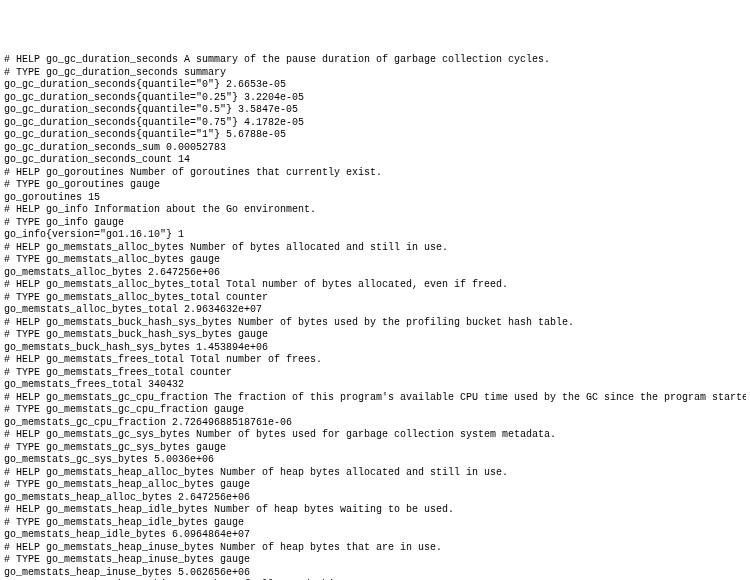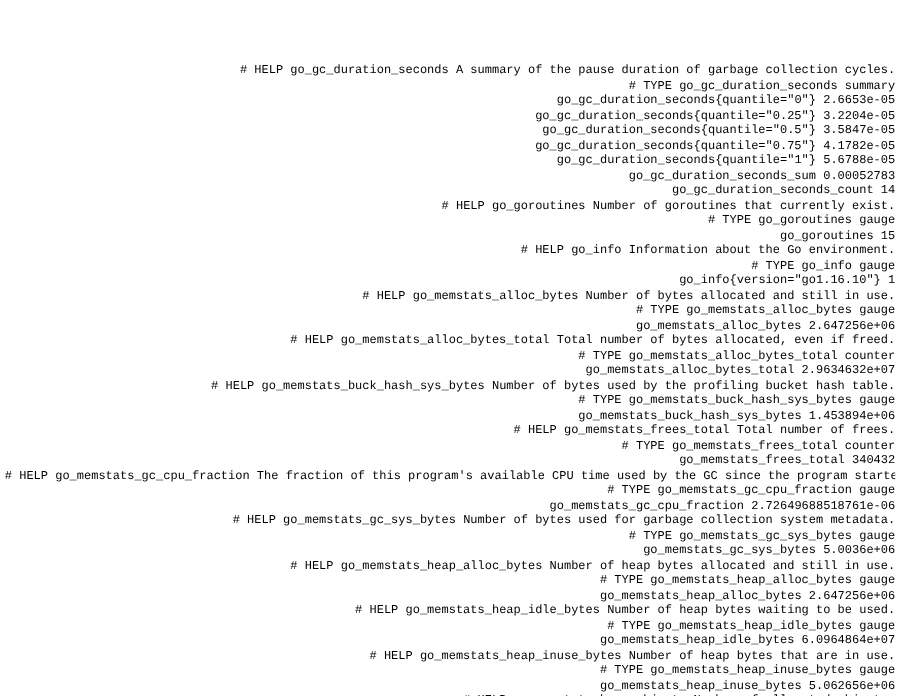--- a/index.html
+++ b/index.html
@@ -4,21 +4,21 @@
   <style>
     body {
       font-family: "Courier New", Courier, monospace;
       font-size: 10px;
       line-height: 1.25;
       white-space: pre;
       margin: 4px;
       background: #fff;
       color: #000;
     }
-    [data-bind] { display: inline; text-align: right; }
+    [data-bind] { display: inline; }
     .line { display: block; }
   </style>
 </head>
 <body>
 
 
 
 <div id="metrics-output"><span class="line" data-bind="lines.0"># HELP go_gc_duration_seconds A summary of the pause duration of garbage collection cycles.</span><span class="line" data-bind="lines.1"># TYPE go_gc_duration_seconds summary</span><span class="line" data-bind="lines.2">go_gc_duration_seconds{quantile="0"} 2.6653e-05</span><span class="line" data-bind="lines.3">go_gc_duration_seconds{quantile="0.25"} 3.2204e-05</span><span class="line" data-bind="lines.4">go_gc_duration_seconds{quantile="0.5"} 3.5847e-05</span><span class="line" data-bind="lines.5">go_gc_duration_seconds{quantile="0.75"} 4.1782e-05</span><span class="line" data-bind="lines.6">go_gc_duration_seconds{quantile="1"} 5.6788e-05</span><span class="line" data-bind="lines.7">go_gc_duration_seconds_sum 0.00052783</span><span class="line" data-bind="lines.8">go_gc_duration_seconds_count 14</span><span class="line" data-bind="lines.9"># HELP go_goroutines Number of goroutines that currently exist.</span><span class="line" data-bind="lines.10"># TYPE go_goroutines gauge</span><span class="line" data-bind="lines.11">go_goroutines 15</span><span class="line" data-bind="lines.12"># HELP go_info Information about the Go environment.</span><span class="line" data-bind="lines.13"># TYPE go_info gauge</span><span class="line" data-bind="lines.14">go_info{version="go1.16.10"} 1</span><span class="line" data-bind="lines.15"># HELP go_memstats_alloc_bytes Number of bytes allocated and still in use.</span><span class="line" data-bind="lines.16"># TYPE go_memstats_alloc_bytes gauge</span><span class="line" data-bind="lines.17">go_memstats_alloc_bytes 2.647256e+06</span><span class="line" data-bind="lines.18"># HELP go_memstats_alloc_bytes_total Total number of bytes allocated, even if freed.</span><span class="line" data-bind="lines.19"># TYPE go_memstats_alloc_bytes_total counter</span><span class="line" data-bind="lines.20">go_memstats_alloc_bytes_total 2.9634632e+07</span><span class="line" data-bind="lines.21"># HELP go_memstats_buck_hash_sys_bytes Number of bytes used by the profiling bucket hash table.</span><span class="line" data-bind="lines.22"># TYPE go_memstats_buck_hash_sys_bytes gauge</span><span class="line" data-bind="lines.23">go_memstats_buck_hash_sys_bytes 1.453894e+06</span><span class="line" data-bind="lines.24"># HELP go_memstats_frees_total Total number of frees.</span><span class="line" data-bind="lines.25"># TYPE go_memstats_frees_total counter</span><span class="line" data-bind="lines.26">go_memstats_frees_total 340432</span><span class="line" data-bind="lines.27"># HELP go_memstats_gc_cpu_fraction The fraction of this program's available CPU time used by the GC since the program started.</span><span class="line" data-bind="lines.28"># TYPE go_memstats_gc_cpu_fraction gauge</span><span class="line" data-bind="lines.29">go_memstats_gc_cpu_fraction 2.72649688518761e-06</span><span class="line" data-bind="lines.30"># HELP go_memstats_gc_sys_bytes Number of bytes used for garbage collection system metadata.</span><span class="line" data-bind="lines.31"># TYPE go_memstats_gc_sys_bytes gauge</span><span class="line" data-bind="lines.32">go_memstats_gc_sys_bytes 5.0036e+06</span><span class="line" data-bind="lines.33"># HELP go_memstats_heap_alloc_bytes Number of heap bytes allocated and still in use.</span><span class="line" data-bind="lines.34"># TYPE go_memstats_heap_alloc_bytes gauge</span><span class="line" data-bind="lines.35">go_memstats_heap_alloc_bytes 2.647256e+06</span><span class="line" data-bind="lines.36"># HELP go_memstats_heap_idle_bytes Number of heap bytes waiting to be used.</span><span class="line" data-bind="lines.37"># TYPE go_memstats_heap_idle_bytes gauge</span><span class="line" data-bind="lines.38">go_memstats_heap_idle_bytes 6.0964864e+07</span><span class="line" data-bind="lines.39"># HELP go_memstats_heap_inuse_bytes Number of heap bytes that are in use.</span><span class="line" data-bind="lines.40"># TYPE go_memstats_heap_inuse_bytes gauge</span><span class="line" data-bind="lines.41">go_memstats_heap_inuse_bytes 5.062656e+06</span><span class="line" data-bind="lines.42"># HELP go_memstats_heap_objects Number of allocated objects.</span></div>
 
 

